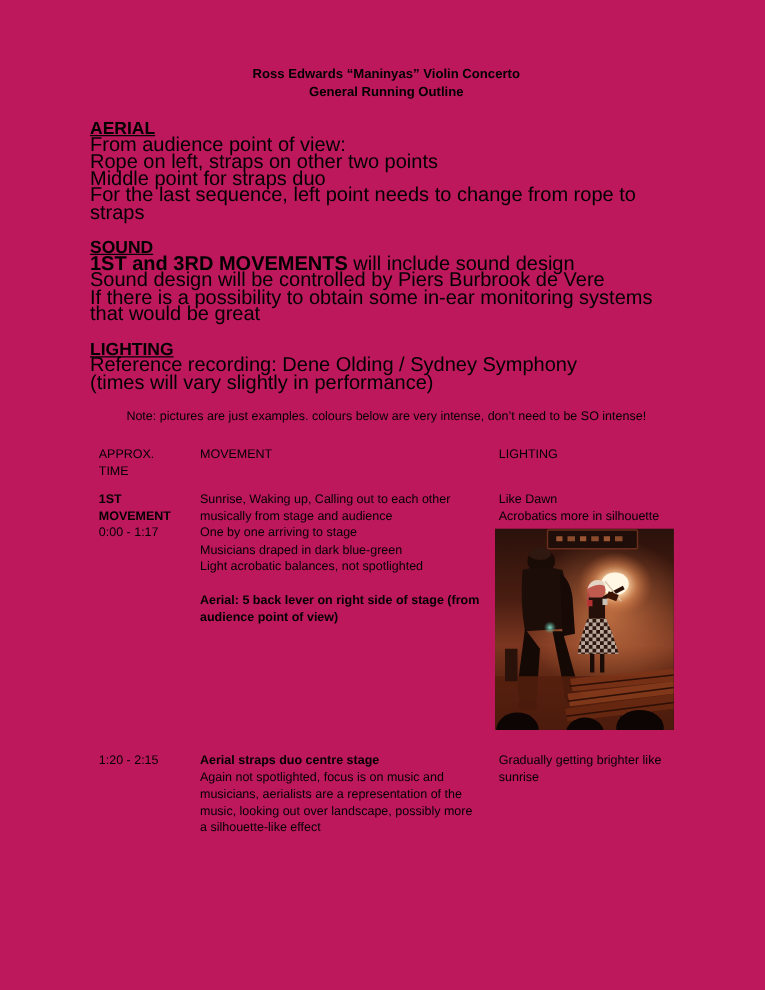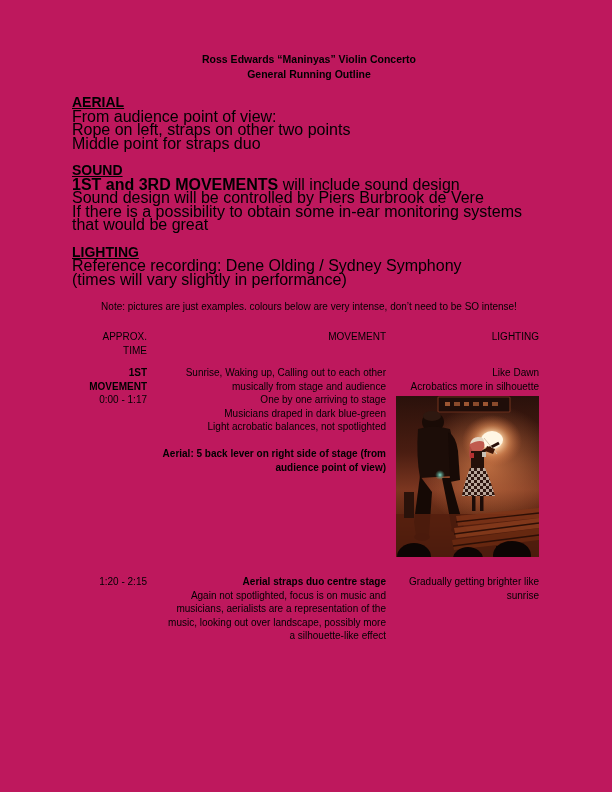--- a/index.html
+++ b/index.html
@@ -23,21 +23,21 @@
   .b { font-weight:bold; }
 
   .note-line { margin-top:13.5px; font-size:10px; line-height:13.5px;text-align:center; }
 
   table.run-table {
     margin-top:12px;
     border-collapse:collapse;
     width:473px;
     table-layout:fixed;
   }
-  table.run-table, .run-table td { border:2px solid #be185d;text-align:right; }
+  table.run-table, .run-table td { border:2px solid #be185d; }
   table.run-table { border-width:1.5px; }
   .run-table td {
     vertical-align:top;
     padding:3px 6px 4px 5px;
     font-size:10px; line-height:13.5px;
   }
   tr.header-row { height:34px; }
   tr.row-1 { height:209px; }
   tr.row-2 { height:70px; }
   .spacer { height:13.5px; }
@@ -57,20 +57,21 @@
   <div class="doc-title">
     <div>Ross Edwards “Maninyas” Violin Concerto</div>
     <div>General Running Outline</div>
   </div>
 
   <div class="section">
     <div class="section-heading">AERIAL</div>
     <div class="body-line">From audience point of view:</div>
     <div class="body-line">Rope on left, straps on other two points</div>
     <div class="body-line">Middle point for straps duo</div>
+    <div class="body-line">For the last sequence, left point needs to change from rope to straps</div>
   </div>
 
   <div class="section">
     <div class="section-heading">SOUND</div>
     <div class="body-line"><span class="b">1ST and 3RD MOVEMENTS</span><span> will include sound design</span></div>
     <div class="body-line">Sound design will be controlled by Piers Burbrook de Vere</div>
     <div class="body-line">If there is a possibility to obtain some in-ear monitoring systems that would be great</div>
   </div>
 
   <div class="section">

